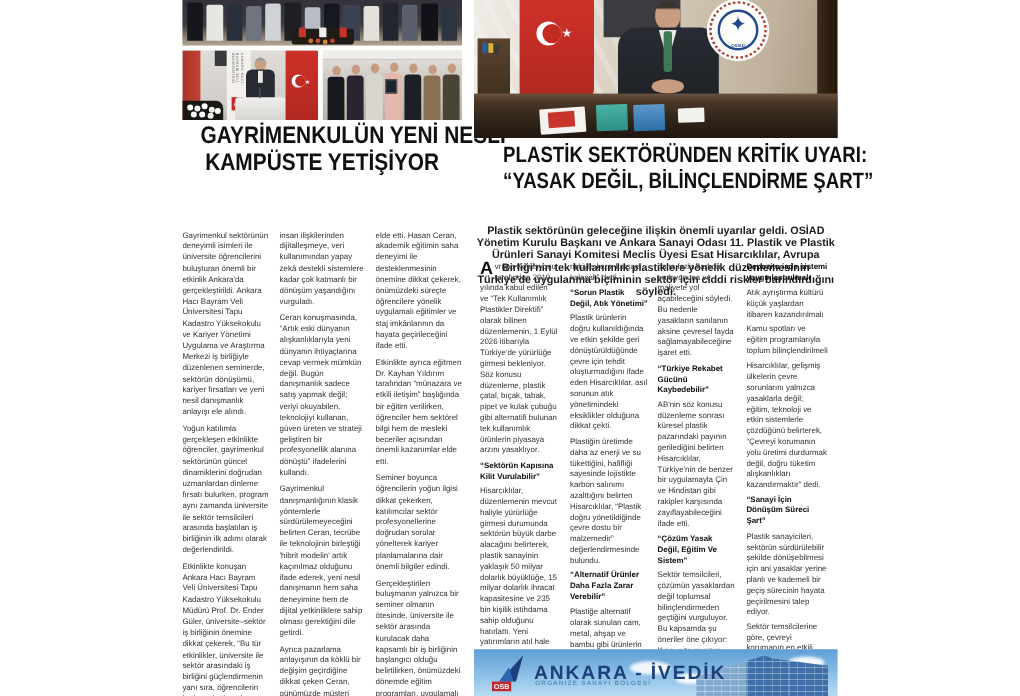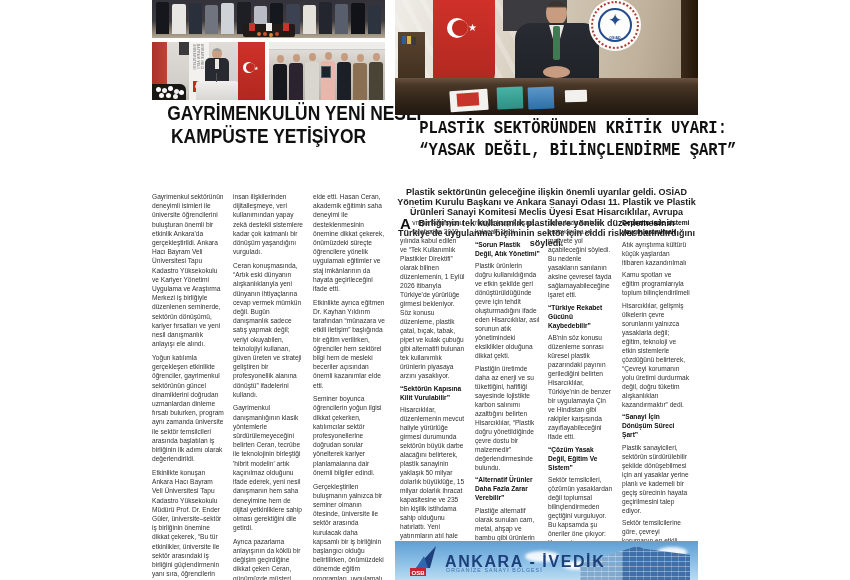--- a/index.html
+++ b/index.html
@@ -102,21 +102,21 @@
                repeating-linear-gradient(90deg,rgba(255,255,255,.22) 0 1px,transparent 1px 7px);}
   .banner-logo{position:absolute;left:12px;top:3px;}
   .banner-title{position:absolute;left:50px;top:12px;font-size:16px;font-weight:bold;color:#1d3f7a;letter-spacing:1.6px;}
   .banner-sub{position:absolute;left:51px;top:26px;font-size:5.2px;color:#3f6fae;letter-spacing:1.1px;}
 
   
   .headline{position:absolute;width:100%;text-align:center;color:#101010;font-weight:bold;}
   .hl-line{white-space:nowrap;}
   .h-left{top:102px;font-size:20px;line-height:22.5px;}
   .h-left .hl-line{transform:scaleX(.87);}
-  .h-right{top:118px;font-size:18.5px;line-height:21.5px;font-family:Liberation Mono, monospace;}
+  .h-right{top:118px;font-size:18.5px;line-height:21.5px;}
   .h-right .hl-line{transform:scaleX(.84);}
   .lede{position:absolute;width:100%;text-align:center;font-weight:bold;color:#1c1c1c;}
   .lede-left{top:149px;font-size:8.6px;line-height:9.7px;}
   .lede-right{top:164px;font-size:9px;line-height:10.2px;padding:0 2px;box-sizing:border-box;margin-top:23px;}
 
   .article{position:absolute;top:0;height:580px;}
   .article-left{left:0;width:233px;}
   .article-right{left:243px;width:303px;}
   .col{position:absolute;overflow:hidden;text-align:left;}
   .article-left .col{top:192px;height:388px;width:72px;}

